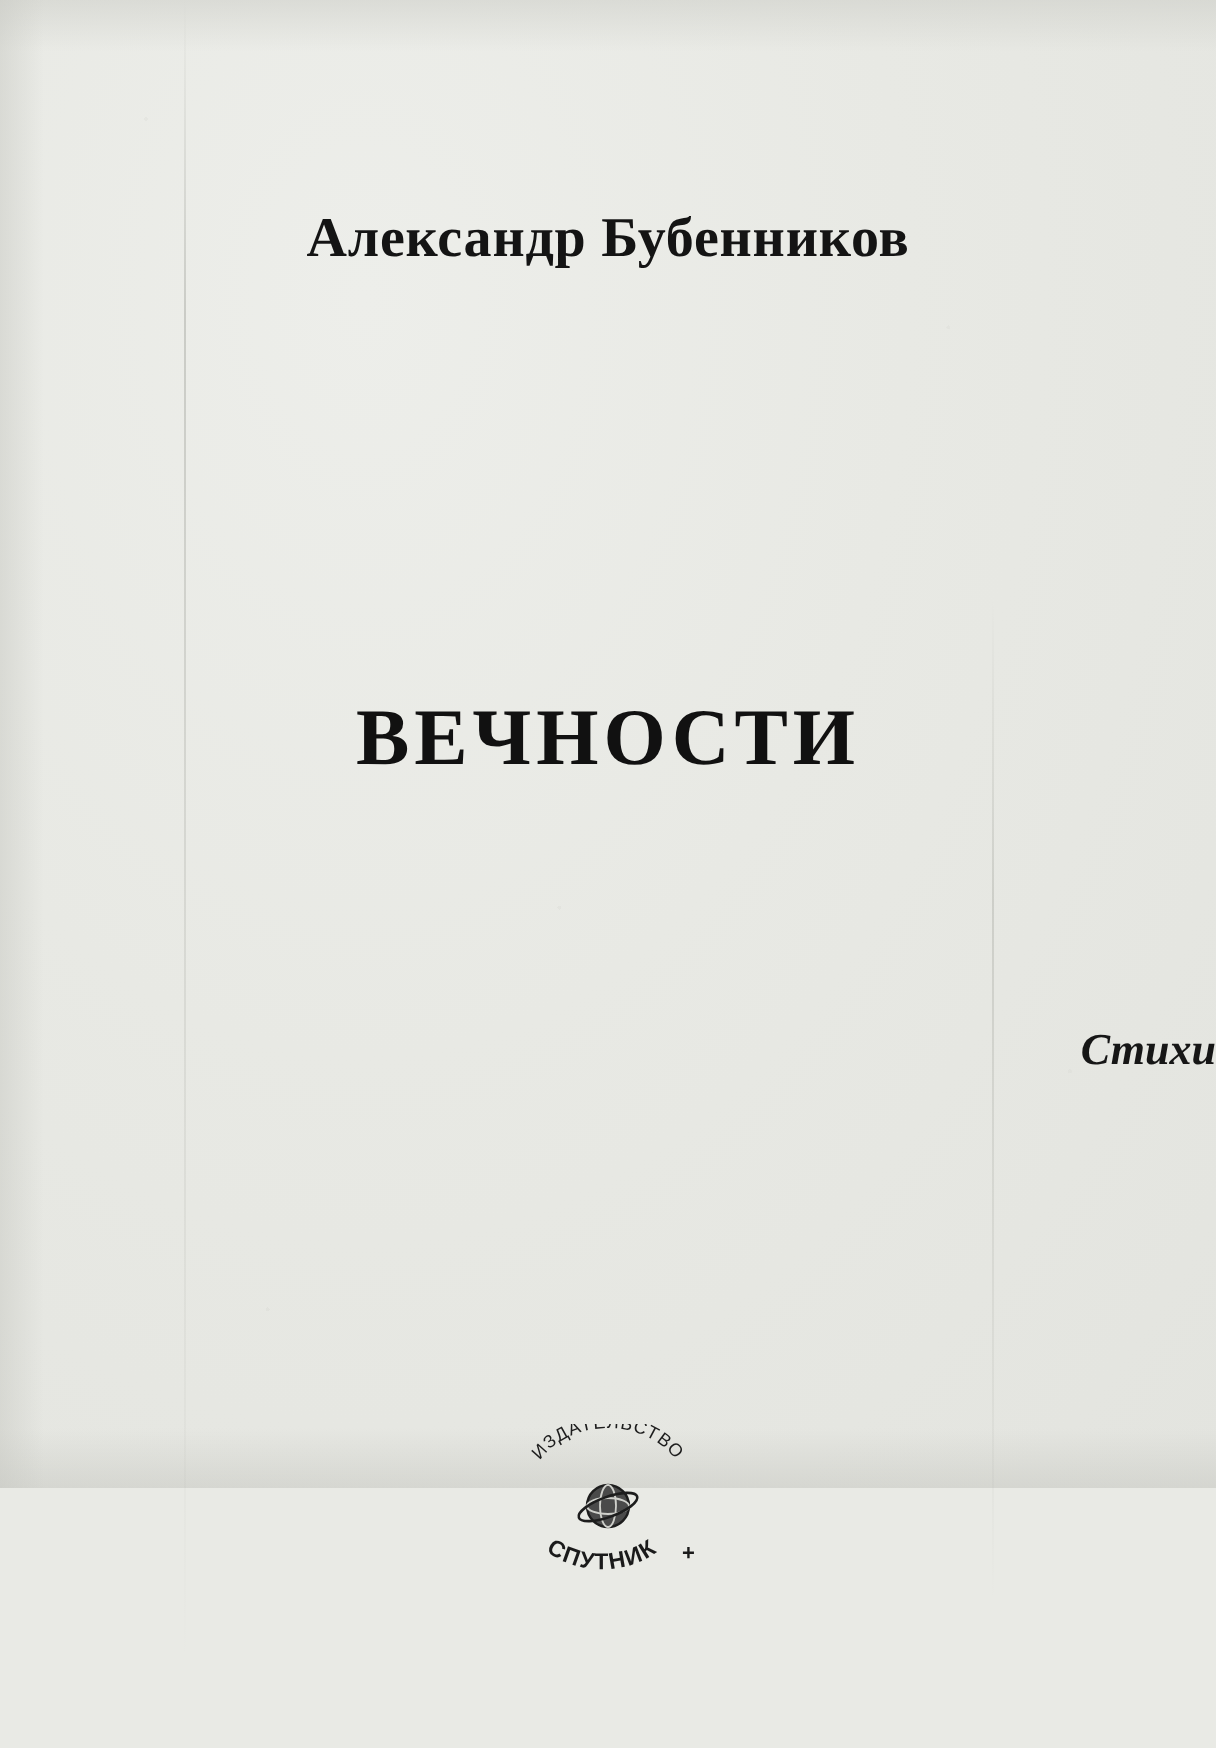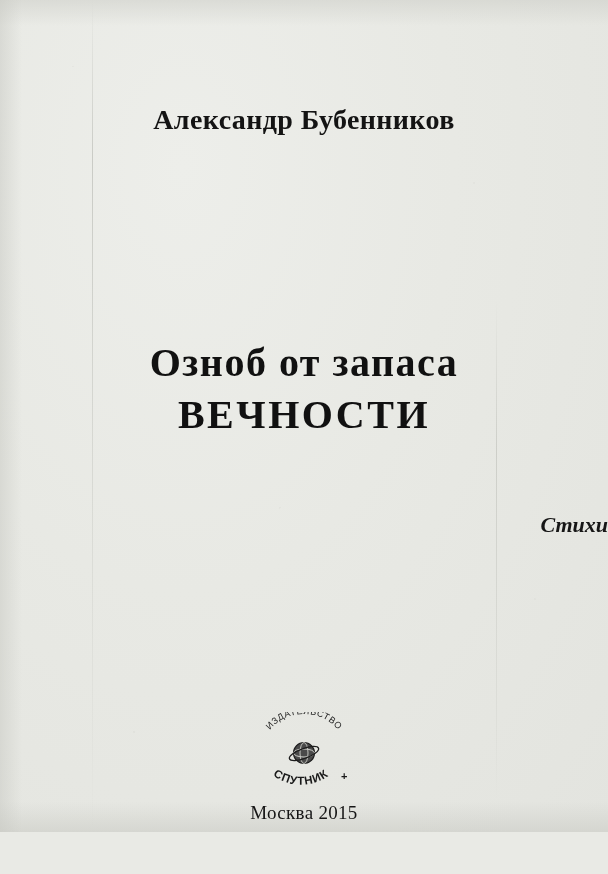--- a/index.html
+++ b/index.html
@@ -10,21 +10,21 @@
     width: 608px;
     height: 874px;
     background: #e9eae5;
     font-family: "Liberation Serif", serif;
     color: #1a1a1a;
     overflow: hidden;
   }
   .page {
     position: relative;
     width: 608px;
-    height: 832px;
+    height: 744px;
     background:
       radial-gradient(ellipse at 30% 20%, #edeeea 0%, #e8e9e4 45%, #e3e4df 100%);
   }
   
   .page::before {
     content: "";
     position: absolute;
     inset: 0;
     background-image:
       radial-gradient(circle at 12% 8%, rgba(120,120,110,0.05) 0 1px, transparent 1px),
@@ -168,21 +168,20 @@
 
   <div class="edge-shade-top"></div>
   <div class="edge-shade-bottom"></div>
   <div class="edge-shade-left"></div>
   <div class="fold-left"></div>
   <div class="fold-right"></div>
 
   <div class="author">Александр Бубенников</div>
 
   <div class="title-block">
-    <div class="title-line1">Озноб от запаса</div>
     <div class="title-line2">ВЕЧНОСТИ</div>
   </div>
 
   <div class="subtitle">Стихи</div>
 
   <div class="publisher-logo">
     <div class="logo-inner">
 
       <div class="logo-arc-text">
         <svg width="96" height="40" viewBox="0 0 96 40">
@@ -212,15 +211,14 @@
           <text font-family="Liberation Sans, sans-serif" font-size="11.5" font-weight="bold" fill="#1a1a1a" letter-spacing="0.8">
             <textPath href="#arcpath2" startOffset="50%" text-anchor="middle">СПУТНИК</textPath>
           </text>
           <text x="85" y="24" font-family="Liberation Sans, sans-serif" font-size="11" font-weight="bold" fill="#1a1a1a">+</text>
         </svg>
       </div>
 
     </div>
   </div>
 
-  <div class="imprint">Москва 2015</div>
 
 </div>
 
 </body></html>

